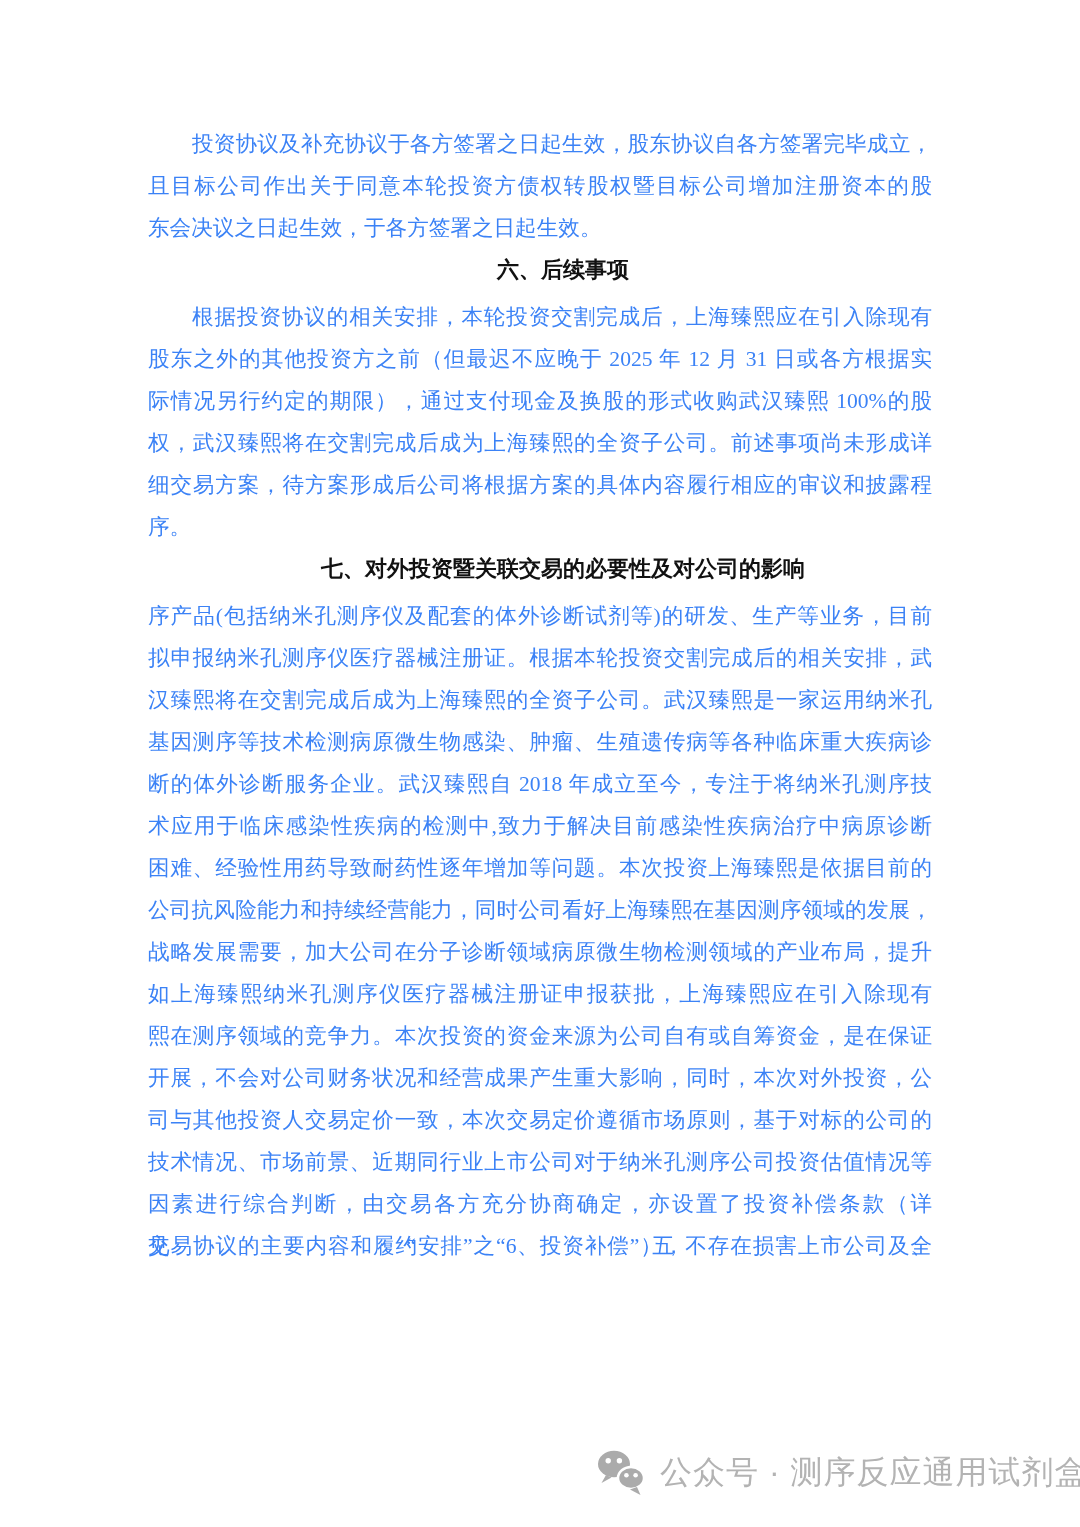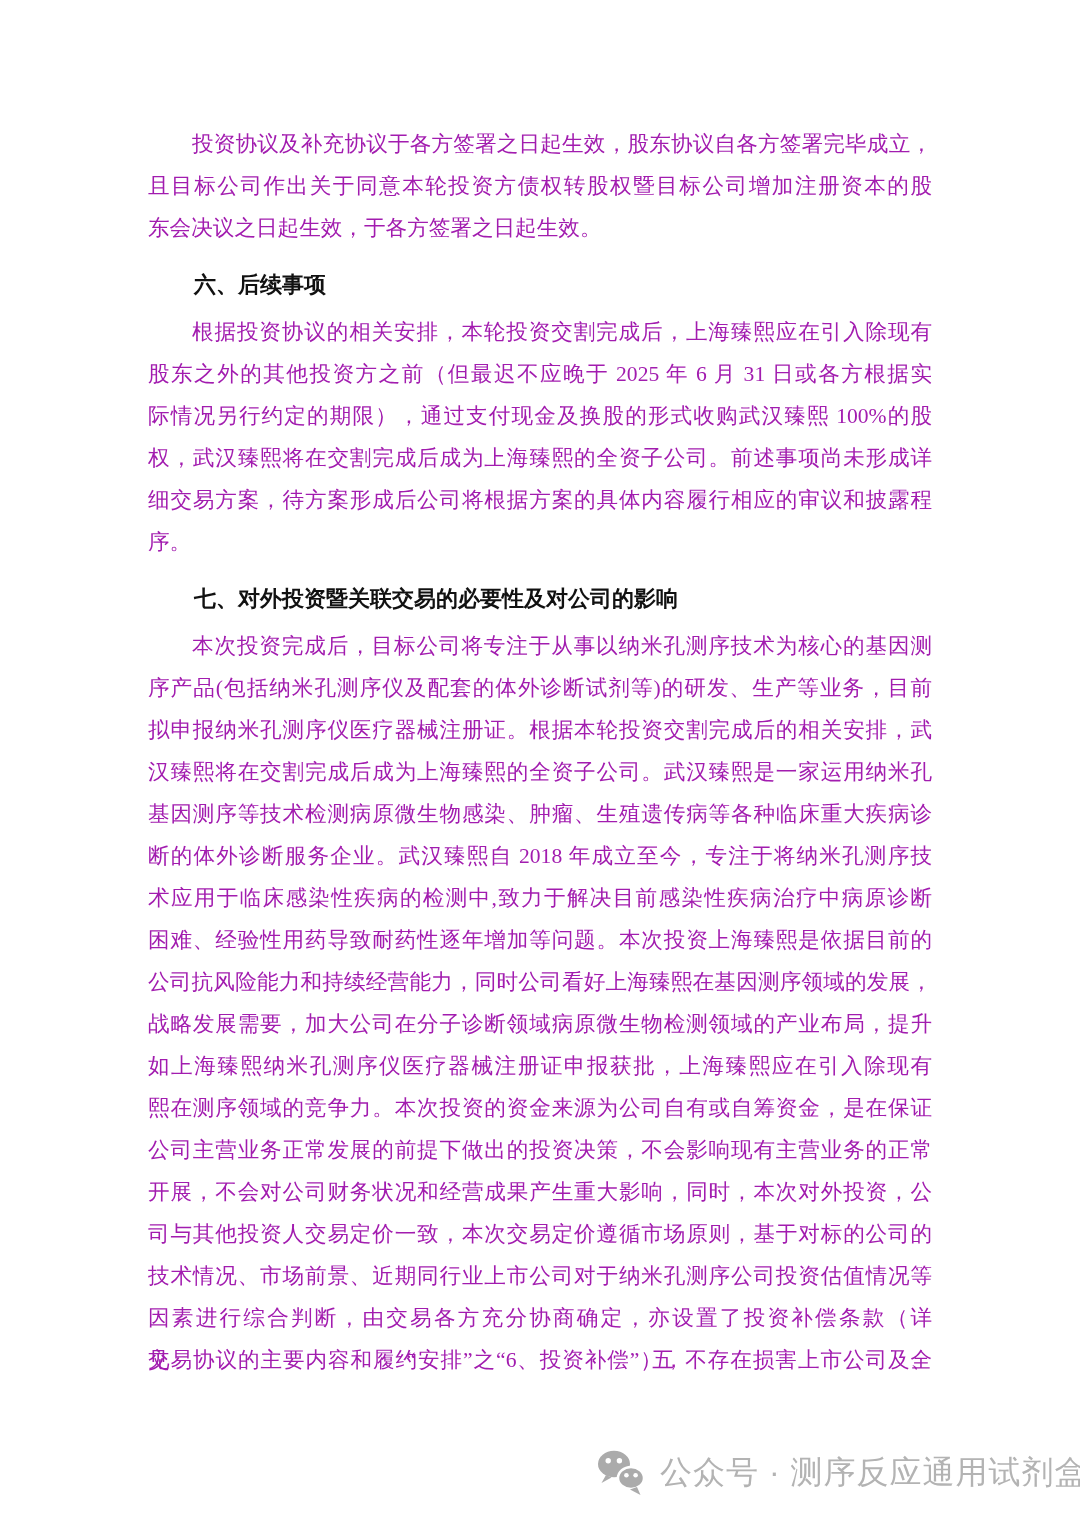--- a/index.html
+++ b/index.html
@@ -19,34 +19,33 @@
     color: #1b1b1b;
   }
   .line {
     font-size: 21.6px;
     line-height: 42px;
     height: 42px;
     text-align: justify;
     text-align-last: justify;
     text-justify: inter-character;
     white-space: pre-wrap;
-    color: #a21caf;
+    color: #3b82f6;
   }
   .line.first { text-indent: 44px; }
   .line.short { text-align: center; text-align-last: left; }
   .heading {
     font-size: 22px;
     font-weight: 700;
     line-height: 42px;
     height: 42px;
     padding-left: 46px;
-    margin-top: 15px;
     margin-bottom: 5px;
     color: #111111;
-    text-align: left;
+    text-align: center;
   }
   .footer {
     position: absolute;
     left: 597px;
     top: 1449px;
     display: flex;
     align-items: center;
     gap: 13px;
   }
   .wx-icon { width: 50px; height: 48px; display: inline-block; flex: 0 0 auto; }
@@ -60,39 +59,37 @@
 </style>
 </head>
 <body>
 
 <main class="doc-body">
     <div class="line first">投资协议及补充协议于各方签署之日起生效，股东协议自各方签署完毕成立，</div>
     <div class="line">且目标公司作出关于同意本轮投资方债权转股权暨目标公司增加注册资本的股</div>
     <div class="line short">东会决议之日起生效，于各方签署之日起生效。</div>
     <div class="heading">六、后续事项</div>
     <div class="line first">根据投资协议的相关安排，本轮投资交割完成后，上海臻熙应在引入除现有</div>
-    <div class="line">股东之外的其他投资方之前（但最迟不应晚于 2025 年 6 月 31 日或各方根据实</div>
+    <div class="line">股东之外的其他投资方之前（但最迟不应晚于 2025 年 12 月 31 日或各方根据实</div>
     <div class="line">际情况另行约定的期限），通过支付现金及换股的形式收购武汉臻熙 100%的股</div>
     <div class="line">权，武汉臻熙将在交割完成后成为上海臻熙的全资子公司。前述事项尚未形成详</div>
     <div class="line">细交易方案，待方案形成后公司将根据方案的具体内容履行相应的审议和披露程</div>
     <div class="line short">序。</div>
     <div class="heading">七、对外投资暨关联交易的必要性及对公司的影响</div>
-    <div class="line first">本次投资完成后，目标公司将专注于从事以纳米孔测序技术为核心的基因测</div>
     <div class="line">序产品(包括纳米孔测序仪及配套的体外诊断试剂等)的研发、生产等业务，目前</div>
     <div class="line">拟申报纳米孔测序仪医疗器械注册证。根据本轮投资交割完成后的相关安排，武</div>
     <div class="line">汉臻熙将在交割完成后成为上海臻熙的全资子公司。武汉臻熙是一家运用纳米孔</div>
     <div class="line">基因测序等技术检测病原微生物感染、肿瘤、生殖遗传病等各种临床重大疾病诊</div>
     <div class="line">断的体外诊断服务企业。武汉臻熙自 2018 年成立至今，专注于将纳米孔测序技</div>
     <div class="line">术应用于临床感染性疾病的检测中,致力于解决目前感染性疾病治疗中病原诊断</div>
     <div class="line">困难、经验性用药导致耐药性逐年增加等问题。本次投资上海臻熙是依据目前的</div>
     <div class="line">公司抗风险能力和持续经营能力，同时公司看好上海臻熙在基因测序领域的发展，</div>
     <div class="line">战略发展需要，加大公司在分子诊断领域病原微生物检测领域的产业布局，提升</div>
     <div class="line">如上海臻熙纳米孔测序仪医疗器械注册证申报获批，上海臻熙应在引入除现有</div>
     <div class="line">熙在测序领域的竞争力。本次投资的资金来源为公司自有或自筹资金，是在保证</div>
-    <div class="line">公司主营业务正常发展的前提下做出的投资决策，不会影响现有主营业务的正常</div>
     <div class="line">开展，不会对公司财务状况和经营成果产生重大影响，同时，本次对外投资，公</div>
     <div class="line">司与其他投资人交易定价一致，本次交易定价遵循市场原则，基于对标的公司的</div>
     <div class="line">技术情况、市场前景、近期同行业上市公司对于纳米孔测序公司投资估值情况等</div>
     <div class="line">因素进行综合判断，由交易各方充分协商确定，亦设置了投资补偿条款（详见“五、</div>
     <div class="line">交易协议的主要内容和履约安排”之“6、投资补偿”），不存在损害上市公司及全</div>
   </main>
 
 <div class="footer">
   <span class="wx-icon">
     <svg viewBox="0 0 50 48" width="50" height="48" xmlns="http://www.w3.org/2000/svg">

